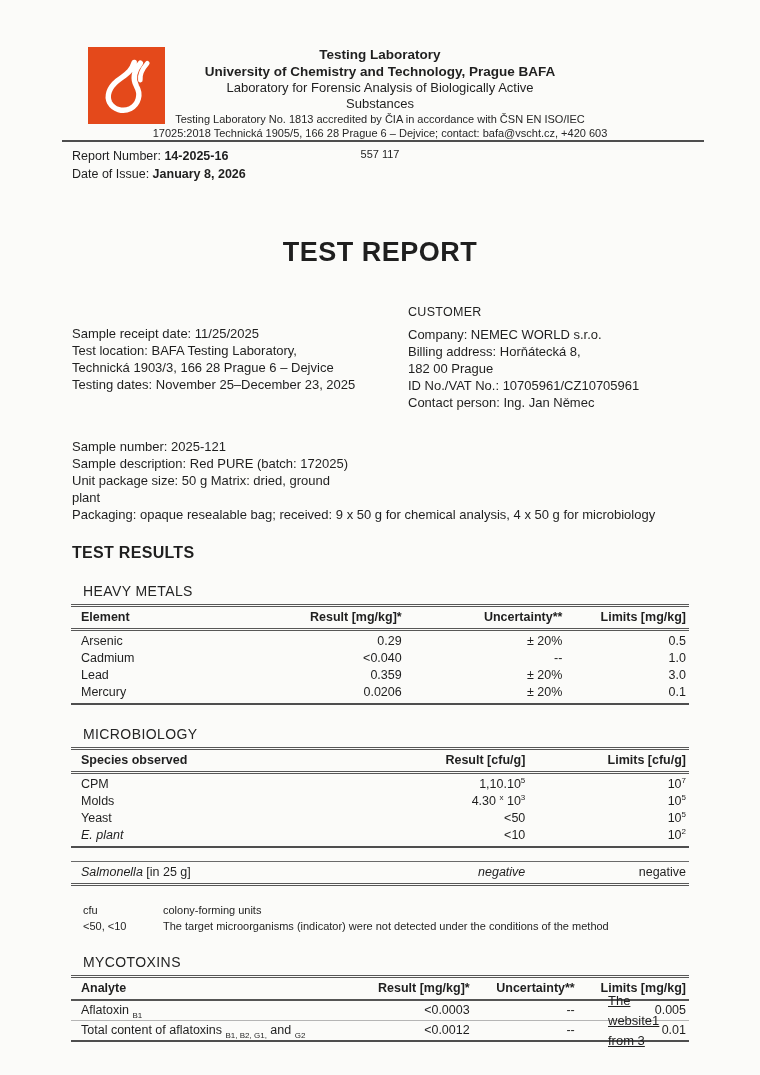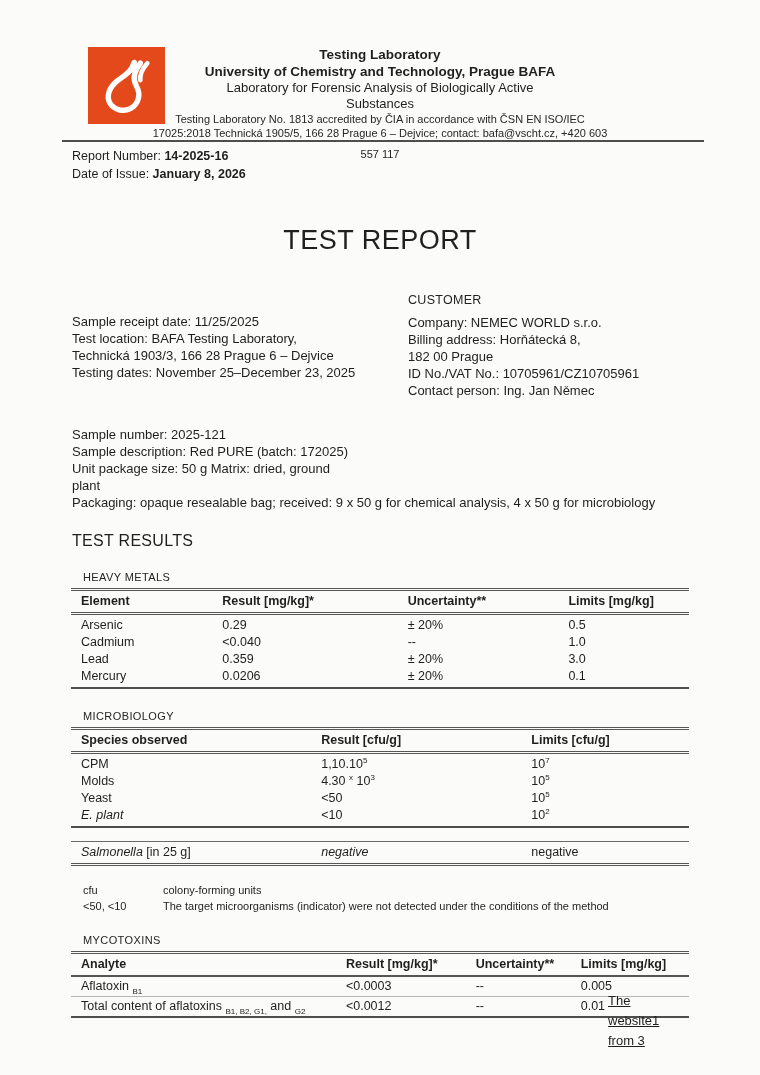--- a/index.html
+++ b/index.html
@@ -38,43 +38,43 @@
   .phone-tail {
     position: absolute;
     left: 0; right: 0; top: 8px;
     text-align: center;
     font-size: 11px;
   }
   .report-line { font-size: 12.5px; line-height: 18px; }
   .report-line b { font-weight: bold; }
   
   .doc-title {
-    margin-top: 42px;
+    margin-top: 54px;
     text-align: center;
     font-size: 27px;
-    font-weight: normal;
+    font-weight: bold;
     letter-spacing: 0.5px;
   }
   
   .cols { display: flex; margin: 36px 70px 0 72px; }
   .col-left { width: 336px; padding-top: 21px; }
   .col-right { flex: 1; }
   .body-line { font-size: 13px; line-height: 17px; }
   .customer-heading { font-size: 12.5px; line-height: 17px; margin-bottom: 5px; letter-spacing: 0.3px; }
   
   .sample-details { margin: 27px 70px 0 72px; }
   
-  .results-heading { margin: 21px 0 0 72px; font-size: 16px; font-weight: normal; letter-spacing: 0.3px; }
-  .section-label { margin: 21px 12px 5px 83px; font-size: 11px; letter-spacing: 0.4px; color: #242424; }
+  .results-heading { margin: 21px 0 0 72px; font-size: 16px; font-weight: bold; letter-spacing: 0.3px; }
+  .section-label { margin: 21px 12px 5px 83px; font-size: 14px; letter-spacing: 0.4px; color: #242424; }
   .tbl-wrap { margin: 0 71px 0 71px; }
   table { width: 100%; border-collapse: collapse; table-layout: fixed; }
   th, td { font-size: 12.5px; line-height: 15px; padding: 1px 3px; font-weight: normal; }
   th { font-weight: bold; }
   .c-left { text-align: left; padding-left: 10px; }
-  .c-center { text-align: left; }
+  .c-center { text-align: right; }
   .tbl-std { border-top: 3px double #575757; border-bottom: 2px solid #4e4e4e; }
   .tbl-std thead th { border-bottom: 3px double #575757; padding-top: 3px; padding-bottom: 3px; }
   .tbl-std tbody tr:first-child td { padding-top: 3px; }
   .tbl-std tbody tr:last-child td { padding-bottom: 3px; }
   .tbl-sal { margin-top: 13px; border-top: 1px solid #6a6a6a; border-bottom: 3px double #575757; }
   .tbl-sal td { padding-top: 3px; padding-bottom: 3px; }
   .tbl-myc { border-top: 3px double #575757; border-bottom: 2px solid #4e4e4e; }
   .tbl-myc thead th { border-bottom: 2px solid #555; padding-top: 3px; padding-bottom: 3px; }
   .tbl-myc tbody td { border-bottom: 1px solid #b5b5b5; padding-top: 2px; padding-bottom: 2px; }
   .it { font-style: italic; }

